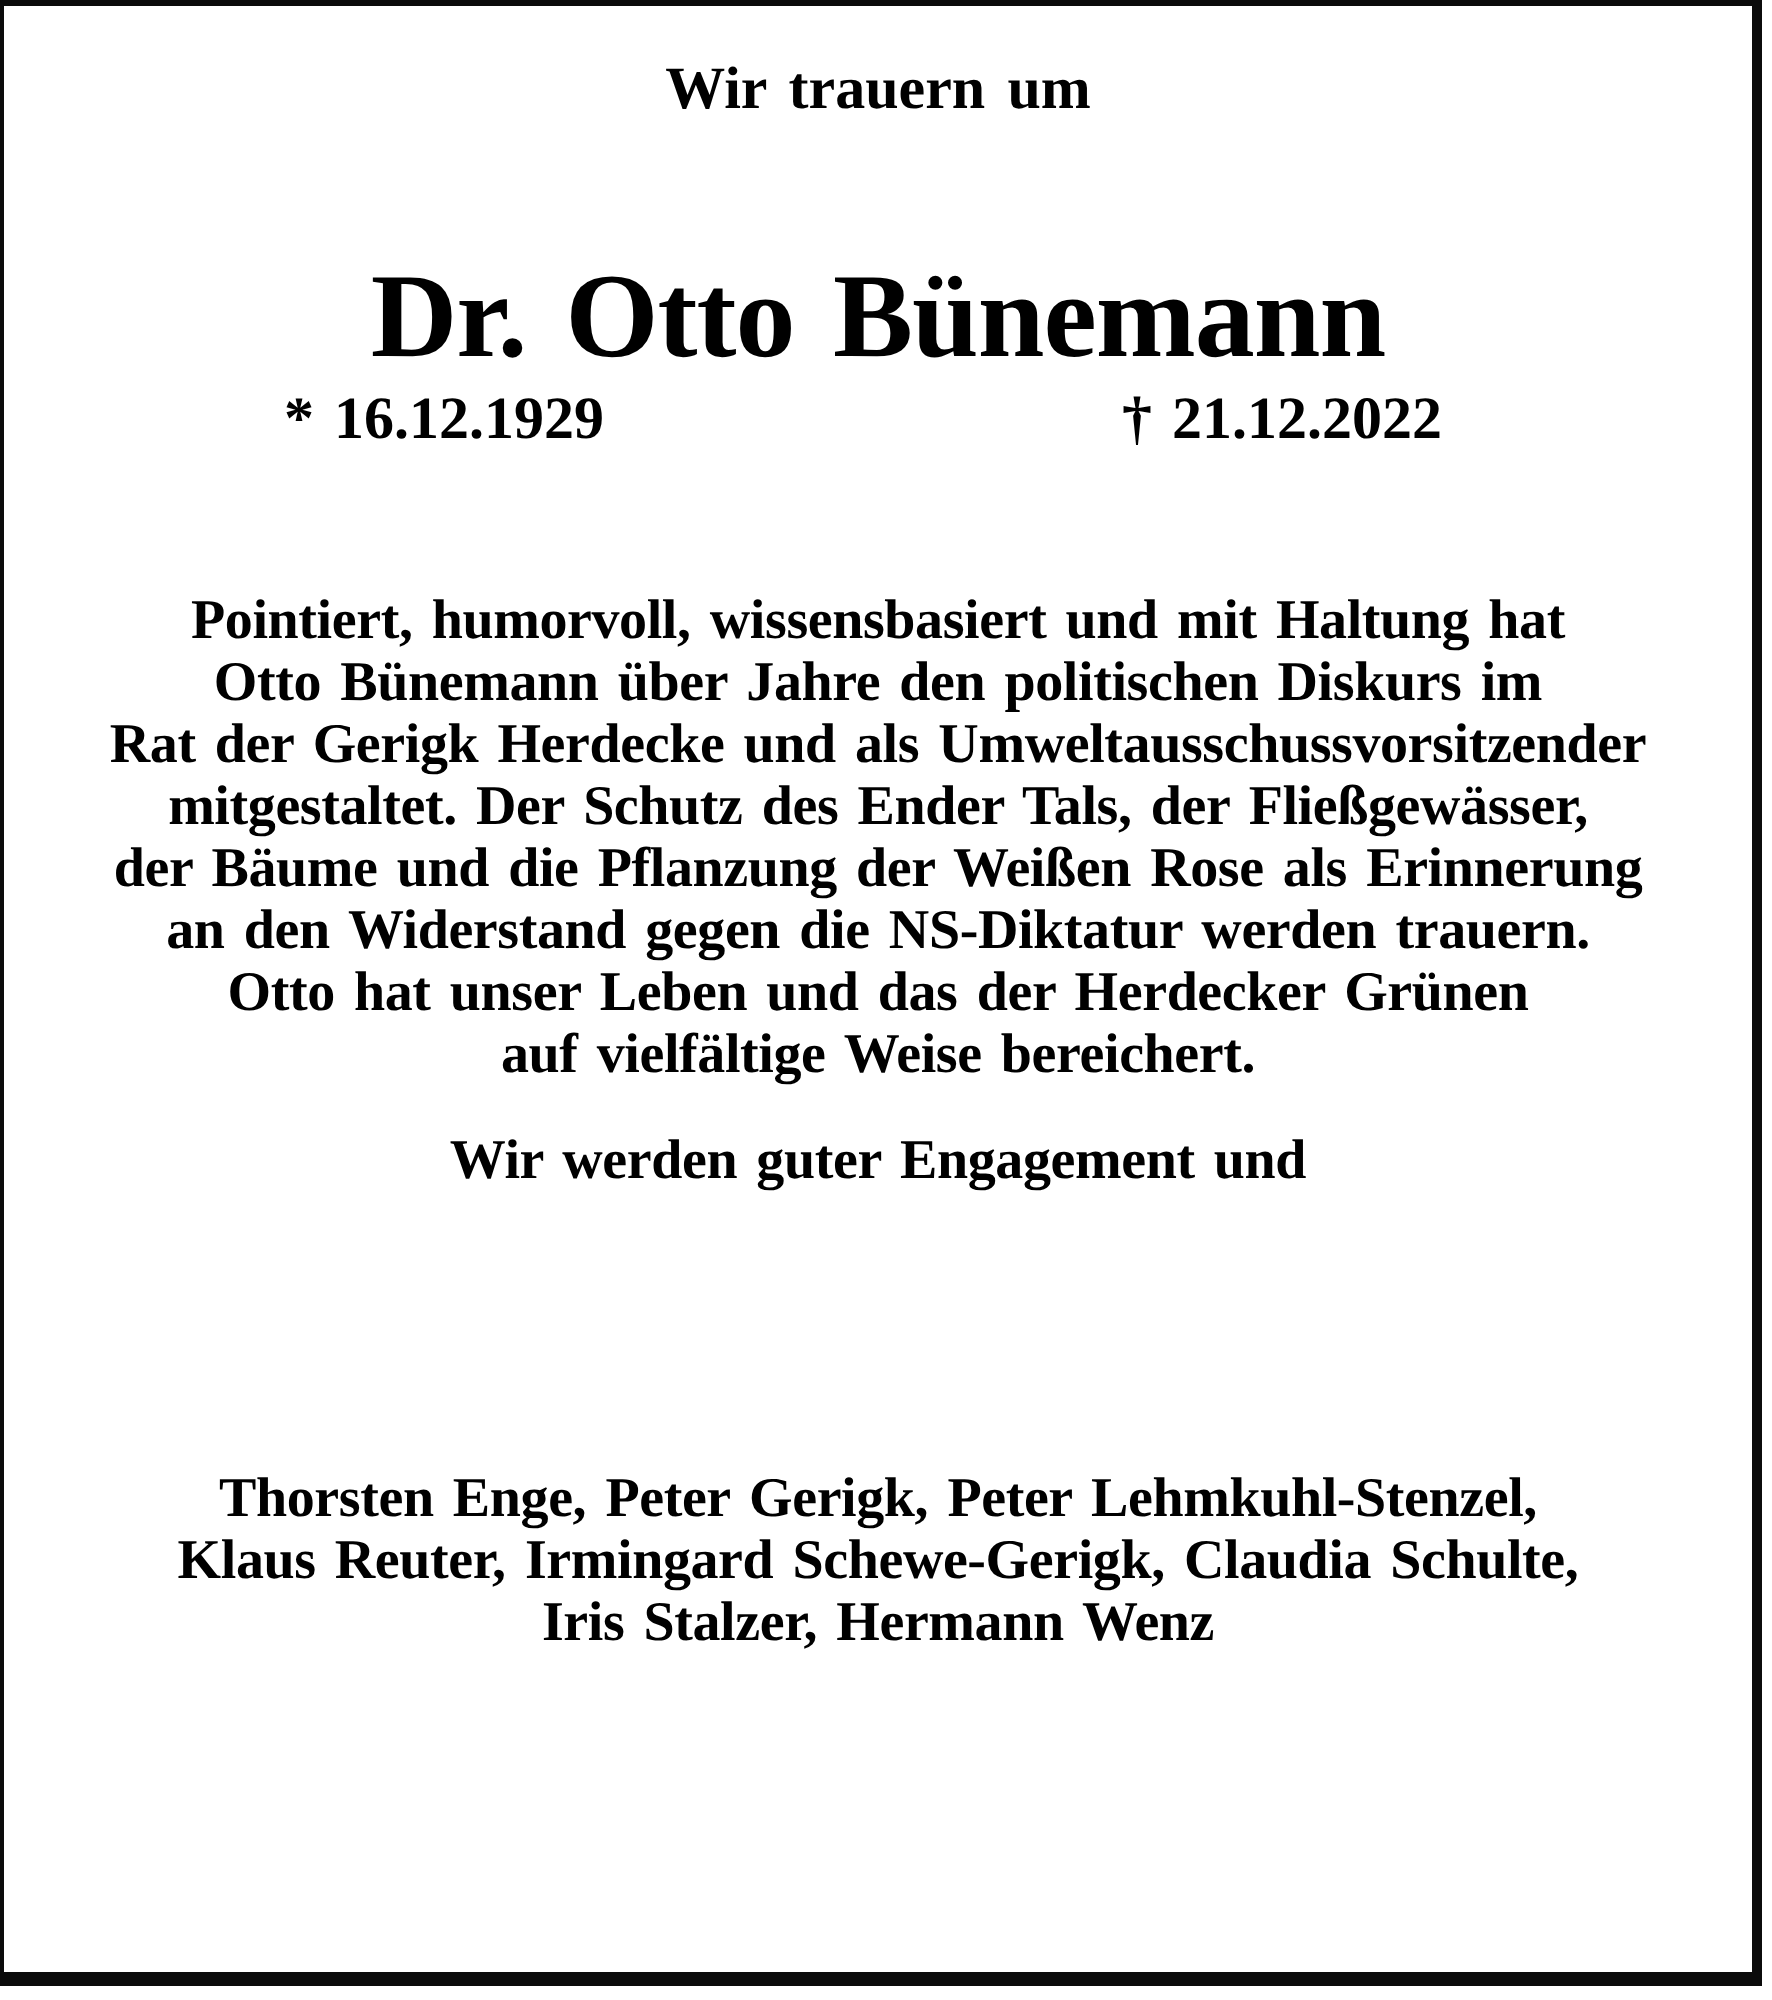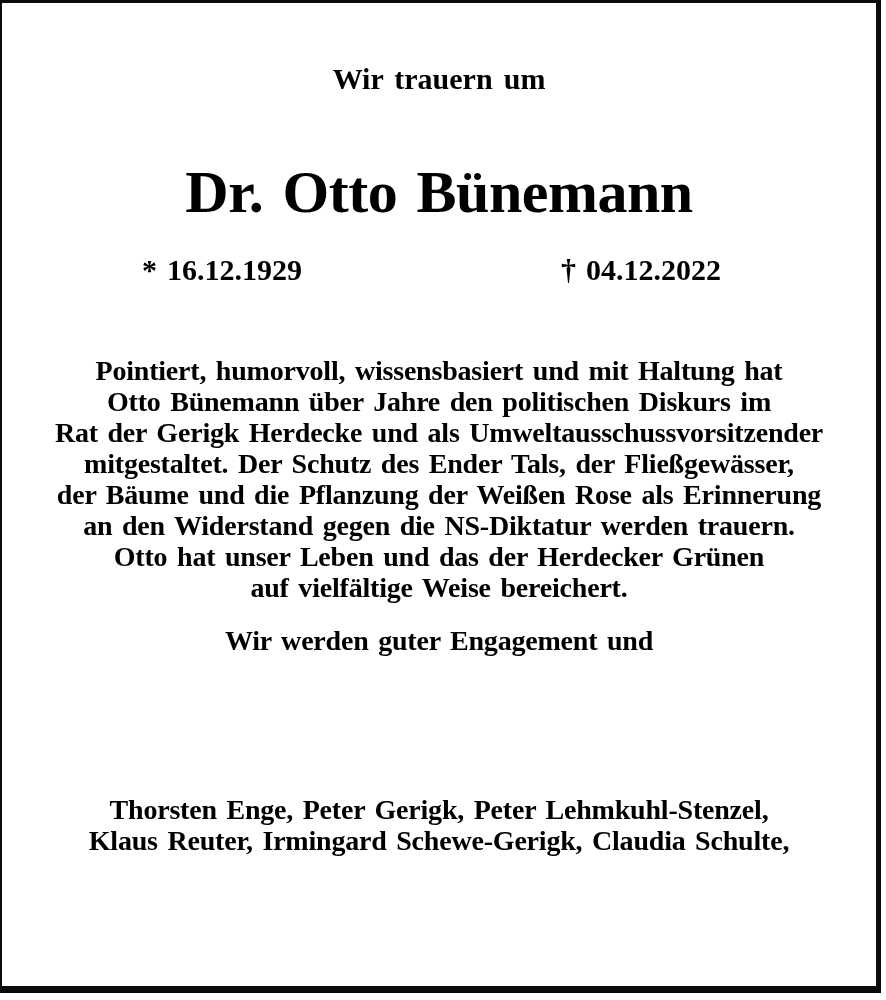--- a/index.html
+++ b/index.html
@@ -24,39 +24,38 @@
       border-top: 3px solid #0b0b0b;
       border-left: 2px solid #0b0b0b;
       border-right: 5px solid #0b0b0b;
       border-bottom: 7px solid #0b0b0b;
       background: #ffffff;
     }
     .content {
       box-sizing: border-box;
       width: 100%;
       height: 100%;
-      padding-top: 58px;
+      padding-top: 24px;
       text-align: center;
     }
     .intro {
       font-size: 30px;
       line-height: 36px;
       font-weight: bold;
       word-spacing: 0.12em;
     }
     .name {
       margin-top: 60px;
       font-size: 60px;
       line-height: 70px;
       font-weight: bold;
       letter-spacing: -0.5px;
       word-spacing: 0.08em;
     }
     .dates {
-      margin-top: 26px;
       display: flex;
       justify-content: space-between;
       padding: 0 155px 0 140px;
       font-size: 30px;
       line-height: 34px;
       font-weight: bold;
       gap: 28px;
     }
     .date-group {
       white-space: nowrap;
@@ -85,21 +84,21 @@
 
     <div class="intro">Wir trauern um</div>
 
     <div class="name">Dr. Otto Bünemann</div>
 
     <div class="dates">
       <span class="date-group">
         <span class="date-symbol">*</span><span>16.12.1929</span>
       </span>
       <span class="date-group">
-        <span class="date-symbol">†</span><span>04.12.2022</span>
+        <span class="date-symbol">†</span><span>21.12.2022</span>
       </span>
     </div>
 
     <div class="tribute body-text">
       <div class="line">Pointiert, humorvoll, wissensbasiert und mit Haltung hat</div>
       <div class="line">Otto Bünemann über Jahre den politischen Diskurs im</div>
       <div class="line">Rat der Gerigk Herdecke und als Umweltausschussvorsitzender</div>
       <div class="line">mitgestaltet. Der Schutz des Ender Tals, der Fließgewässer,</div>
       <div class="line">der Bäume und die Pflanzung der Weißen Rose als Erinnerung</div>
       <div class="line">an den Widerstand gegen die NS-Diktatur werden trauern.</div>
@@ -107,16 +106,17 @@
       <div class="line">auf vielfältige Weise bereichert.</div>
     </div>
 
     <div class="closing body-text">
       <div class="line">Wir werden guter Engagement und</div>
     </div>
 
     <div class="mourners body-text">
       <div class="line">Thorsten Enge, Peter Gerigk, Peter Lehmkuhl-Stenzel,</div>
       <div class="line">Klaus Reuter, Irmingard Schewe-Gerigk, Claudia Schulte,</div>
+      <div class="line">Iris Stalzer, Hermann Wenz</div>
     </div>
 
   </div>
 </div>
 
 </body></html>

